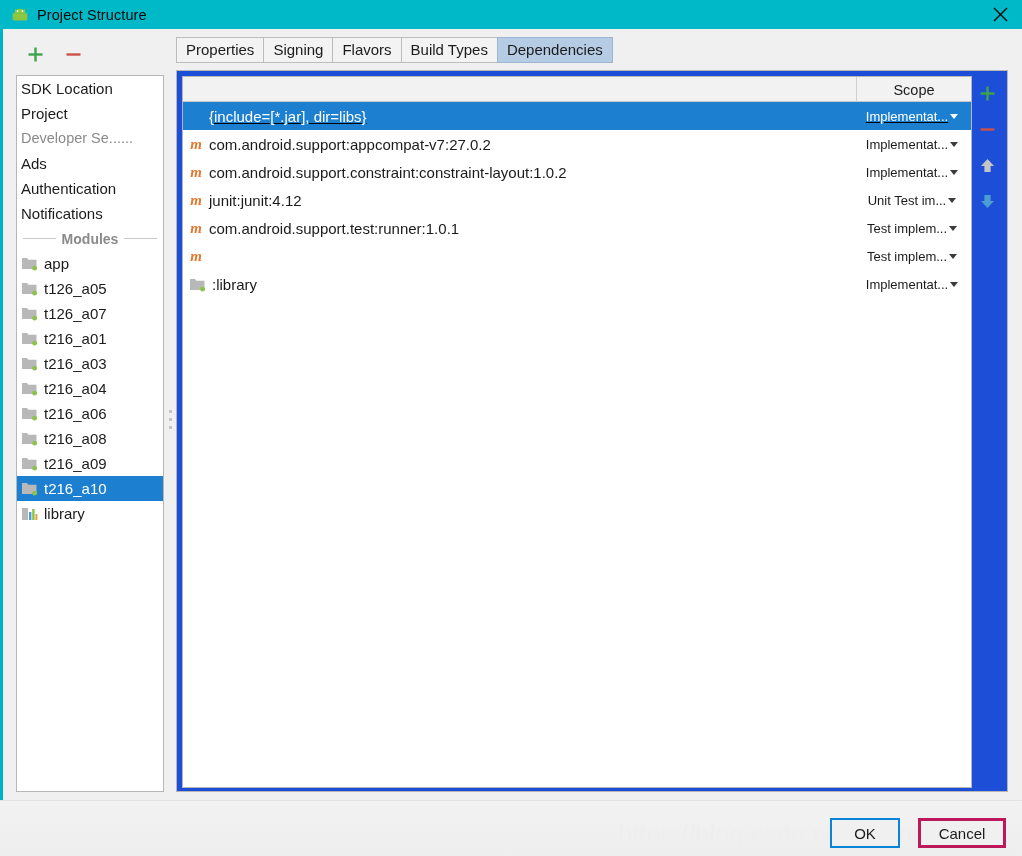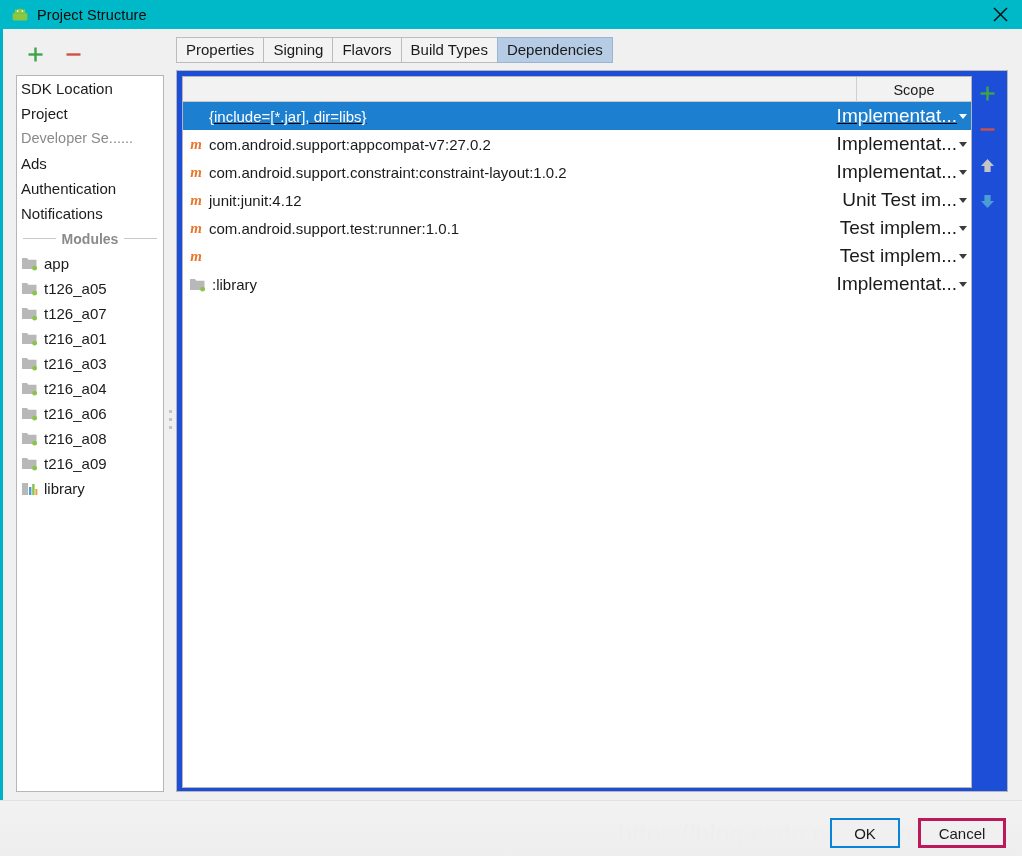--- a/index.html
+++ b/index.html
@@ -225,23 +225,23 @@
     font-size: 15px;
     color: #1b1b1b;
     white-space: nowrap;
     overflow: hidden;
   }
   .trow.selected .c-name { color: #ffffff; }
   .trow .c-scope {
     width: 114px;
     display: flex;
     align-items: center;
-    justify-content: flex-end;
+    justify-content: center;
     padding-right: 4px;
-    font-size: 19px;
+    font-size: 13px;
     color: #1b1b1b;
     white-space: nowrap;
   }
   .trow.selected .c-scope { color: #ffffff; }
   .c-scope .caret {
     margin-left: 2px;
     width: 0; height: 0;
     border-left: 4px solid transparent;
     border-right: 4px solid transparent;
     border-top: 5px solid #3b3b3b;
@@ -427,20 +427,27 @@
             </svg></span>
           <span>t216_a08</span>
         </div>
         <div class="mod-item">
           <span class="mod-icon"><svg width="17" height="15" viewBox="0 0 17 15">
               <path d="M1 2 h5 l1.4 1.8 h8.1 v9.2 h-14.5z" fill="#b8b8b8"></path>
               <circle cx="13.6" cy="12.2" r="2.4" fill="#8bc34a"></circle>
             </svg></span>
           <span>t216_a09</span>
         </div>
+        <div class="mod-item selected">
+          <span class="mod-icon"><svg width="17" height="15" viewBox="0 0 17 15">
+              <path d="M1 2 h5 l1.4 1.8 h8.1 v9.2 h-14.5z" fill="#b8b8b8"></path>
+              <circle cx="13.6" cy="12.2" r="2.4" fill="#8bc34a"></circle>
+            </svg></span>
+          <span>t216_a10</span>
+        </div>
         <div class="mod-item">
           <span class="mod-icon"><svg width="17" height="15" viewBox="0 0 17 15">
               <rect x="1" y="2" width="6" height="12" fill="#b8b8b8"></rect>
               <rect x="8" y="6" width="2.4" height="8" fill="#4a9ed4"></rect>
               <rect x="11.2" y="3" width="2.4" height="11" fill="#8bc34a"></rect>
               <rect x="14.4" y="8" width="2" height="6" fill="#e8a33d"></rect>
             </svg></span>
           <span>library</span>
         </div>
       </div>

